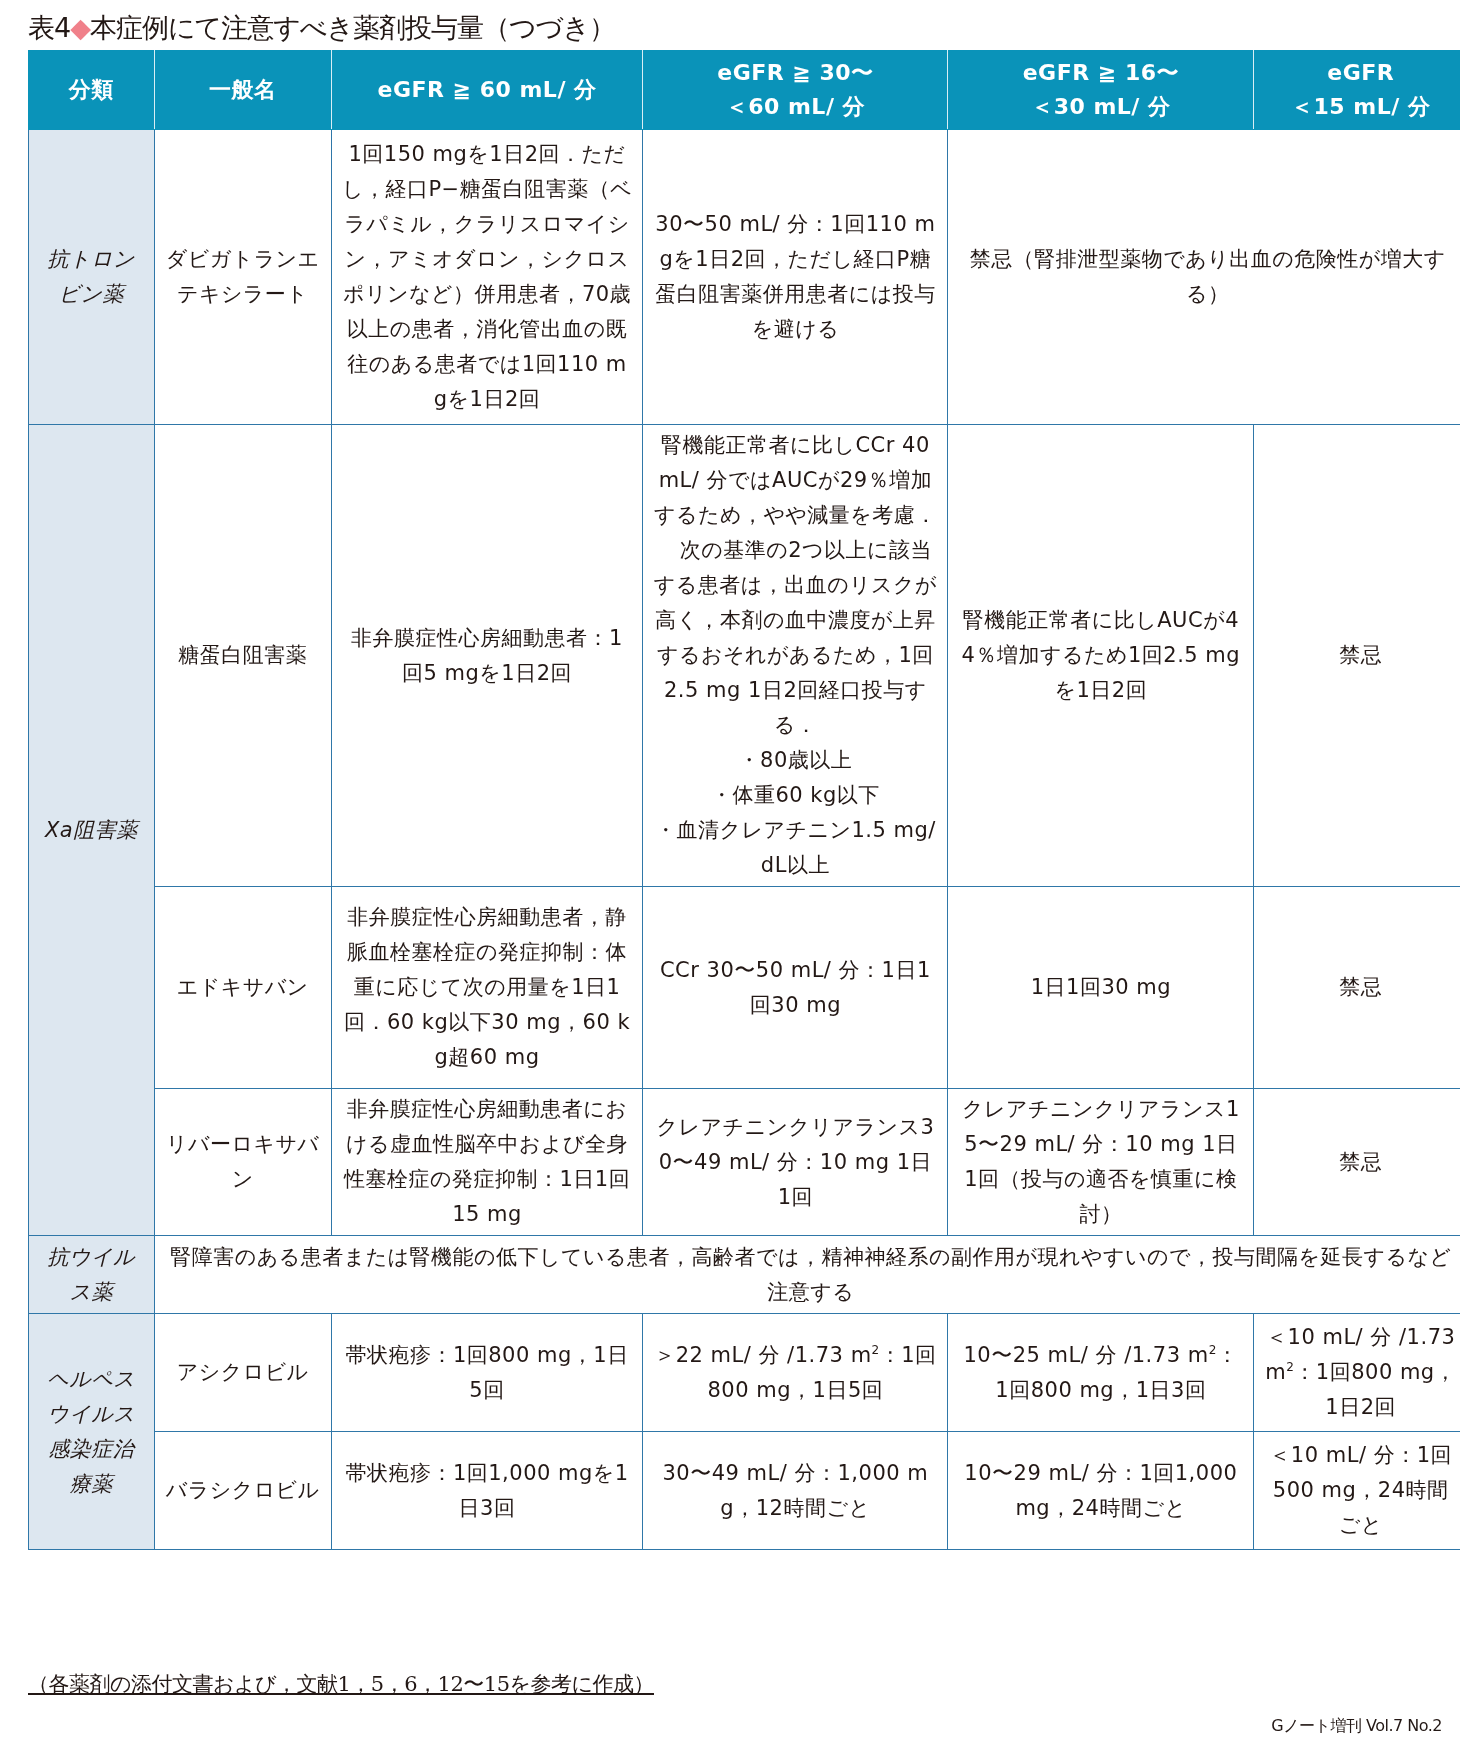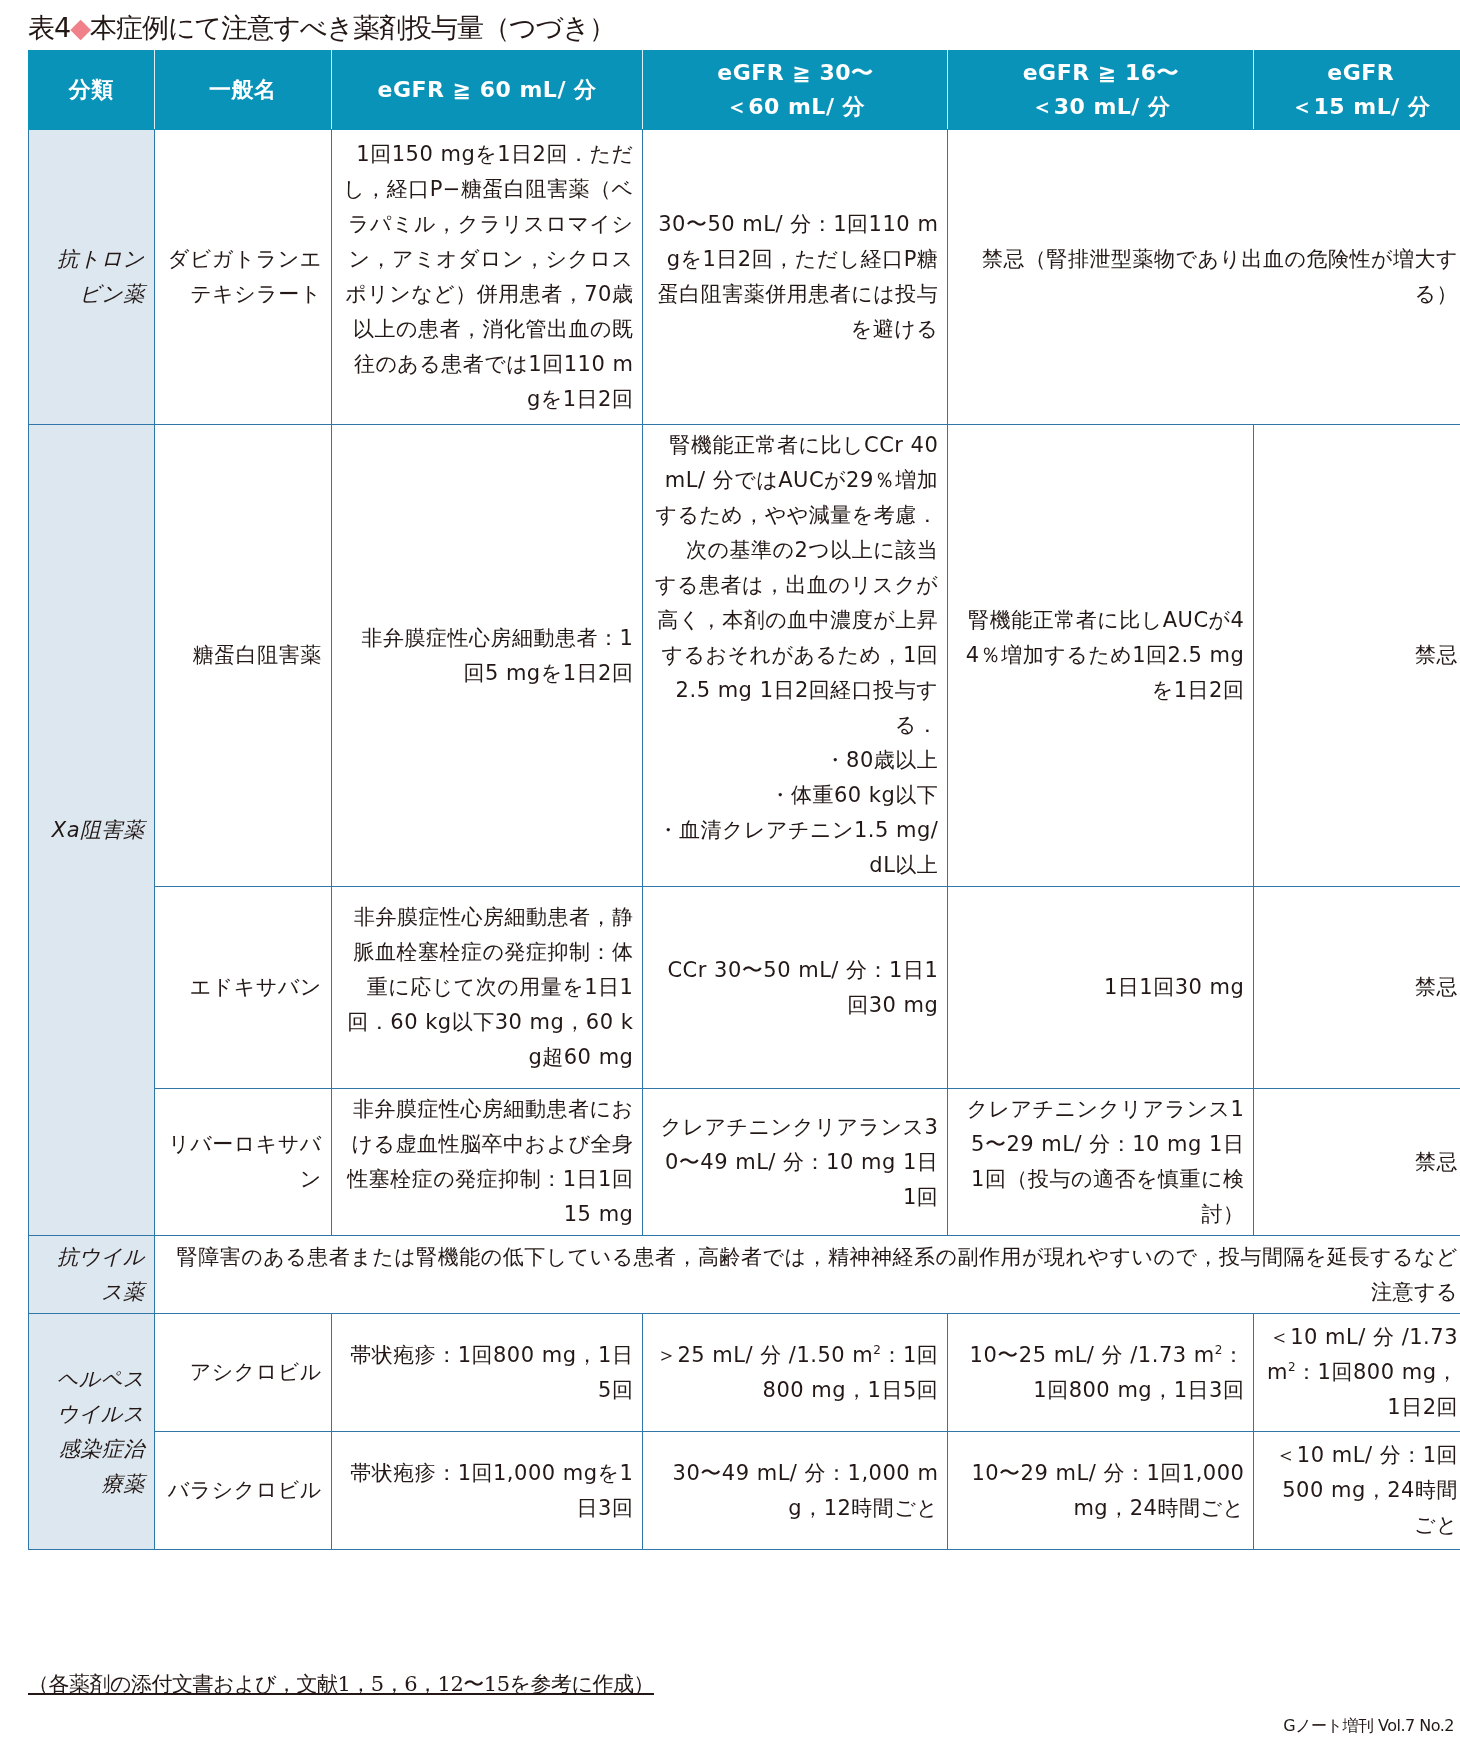--- a/index.html
+++ b/index.html
@@ -4,33 +4,33 @@
 <style>
   html, body { margin:0; padding:0; background:#ffffff; }
   body { width:1460px; height:1745px; position:relative; overflow:hidden;
          font-family:"DejaVu Sans","Liberation Sans",sans-serif; color:#231815; }
   .title { position:absolute; left:28px; top:10px; font-size:27px; letter-spacing:-1px;
            font-family:"DejaVu Sans",sans-serif; color:#231815; white-space:nowrap; }
   .title .diamond { color:#f0808a; }
   table.main { position:absolute; left:28px; top:50px; width:1440px; border-collapse:collapse;
                table-layout:fixed; font-size:21px; line-height:35px; letter-spacing:0.5px; }
   table.main td, table.main th { border:1.5px solid #2f77a8; vertical-align:middle;
-               padding:3px 9px; text-align:right; word-break:break-all; }
+               padding:3px 9px; text-align:center; word-break:break-all; }
   table.main th { background:#0a93b9; color:#ffffff; font-weight:bold; text-align:center;
                   font-size:22px; line-height:34px; height:78px; padding:0 6px;
                   border-color:#0a93b9; border-left:1.5px solid #d9eef5; border-right:1.5px solid #d9eef5; }
   table.main th:first-child { border-left-color:#0a93b9; }
   table.main th:last-child { border-right-color:#0a93b9;margin-top:44px; }
   td.cat { background:#dde7f0;font-style:italic; }
   .line { display:block; }
   .indent { text-indent:1em; display:block; }
   sup { font-size:12px; line-height:0; }
   .note { position:absolute; left:28px; top:1670px; font-size:21px; font-family:"DejaVu Serif",serif;
           letter-spacing:-0.5px; white-space:nowrap;text-decoration:underline; }
-  .footer { position:absolute; right:6px; top:1716px; font-size:16px; white-space:nowrap; letter-spacing:-0.5px; }
+  .footer { position:absolute; right:18px; top:1716px; font-size:16px; white-space:nowrap; letter-spacing:-0.5px; }
 </style>
 </head>
 <body>
 
 <div class="title">
   <span>表4</span><span class="diamond">◆</span><span>本症例にて注意すべき薬剤投与量（つづき）</span>
 </div>
 
 <table class="main">
   <colgroup>
@@ -103,21 +103,21 @@
 
     <tr style="height:78px">
       <td class="cat">抗ウイルス薬</td>
       <td colspan="5">腎障害のある患者または腎機能の低下している患者，高齢者では，精神神経系の副作用が現れやすいので，投与間隔を延長するなど注意する</td>
     </tr>
 
     <tr style="height:118px">
       <td class="cat" rowspan="2">ヘルペスウイルス感染症治療薬</td>
       <td>アシクロビル</td>
       <td>帯状疱疹：1回800 mg，1日5回</td>
-      <td><span>＞25 mL/ 分 /1.50 m</span><sup>2</sup><span>：1回800 mg，1日5回</span></td>
+      <td><span>＞22 mL/ 分 /1.73 m</span><sup>2</sup><span>：1回800 mg，1日5回</span></td>
       <td><span>10〜25 mL/ 分 /1.73 m</span><sup>2</sup><span>：1回800 mg，1日3回</span></td>
       <td><span>＜10 mL/ 分 /1.73 m</span><sup>2</sup><span>：1回800 mg，1日2回</span></td>
     </tr>
 
     <tr style="height:118px">
       <td>バラシクロビル</td>
       <td>帯状疱疹：1回1,000 mgを1日3回</td>
       <td>30〜49 mL/ 分：1,000 mg，12時間ごと</td>
       <td>10〜29 mL/ 分：1回1,000 mg，24時間ごと</td>
       <td>＜10 mL/ 分：1回500 mg，24時間ごと</td>

